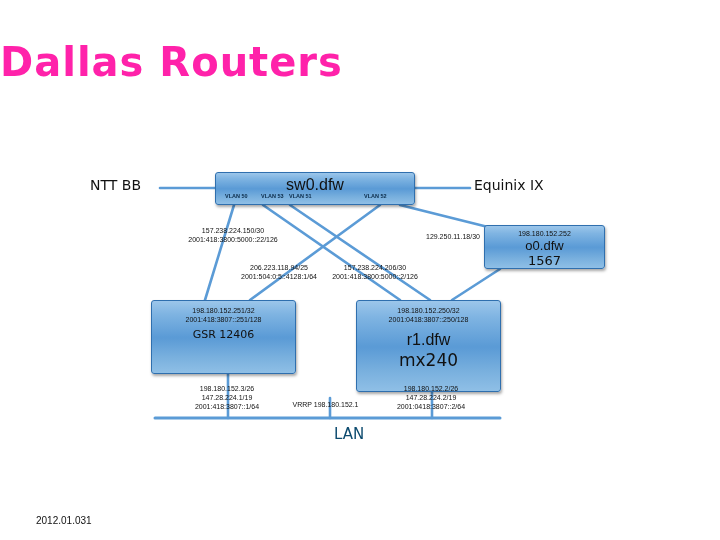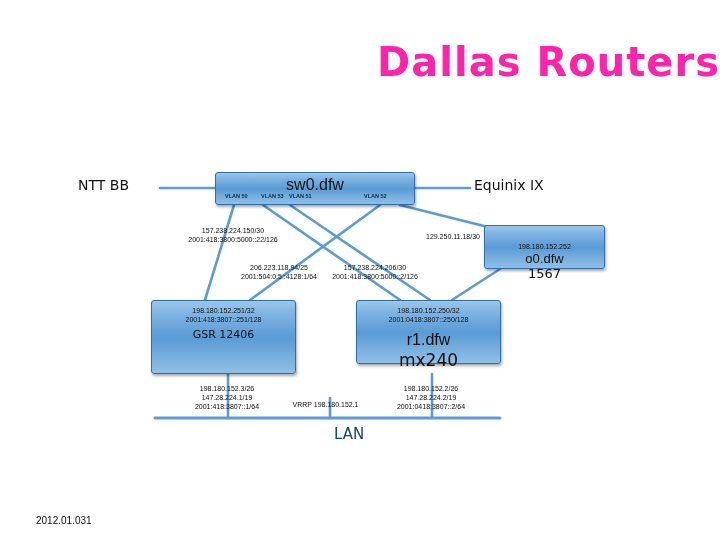--- a/index.html
+++ b/index.html
@@ -21,21 +21,21 @@
     height: 540px;
     background: #ffffff;
   }
 
   
   .slide-title {
     position: absolute;
     left: 0;
     top: 38px;
     width: 720px;
-    text-align: right;
+    text-align: left;
     font-family: "DejaVu Sans", sans-serif;
     font-size: 40px;
     font-weight: bold;
     letter-spacing: 1px;
     color: #ff22aa;
     line-height: 48px;
     white-space: nowrap;
   }
 
   
@@ -112,42 +112,42 @@
     color: #0a2a48;
     white-space: nowrap;
   }
 
   
   #o0 {
     left: 484px;
     top: 225px;
     width: 121px;
     height: 44px;
-    padding-top: 16px;
+    padding-top: 3px;
   }
   #o0 .node-name { font-size: 13px; line-height: 15px; }
   #o0 .node-model { font-size: 13px; line-height: 15px; }
 
   
   #r0 {
     left: 151px;
     top: 300px;
     width: 145px;
     height: 74px;
     padding-top: 5px;
   }
   #r0 .node-name { font-size: 16px; line-height: 20px; margin-top: 6px; }
   #r0 .node-model { font-size: 11px; line-height: 21px; }
 
   
   #r1 {
     left: 356px;
     top: 300px;
     width: 145px;
-    height: 64px;
+    height: 92px;
     padding-top: 5px;
   }
   #r1 .node-name { font-size: 16px; line-height: 20px; margin-top: 6px; }
   #r1 .node-model { font-size: 17px; line-height: 21px; }
 
   
   .edge-label {
     position: absolute;
     font-size: 7px;
     line-height: 9px;
@@ -184,21 +184,21 @@
   }
 
   
   #lbl-ntt   { left: 163px; top: 226px; width: 140px; }
   #lbl-eqix  { left: 229px; top: 263px; width: 100px; }
   #lbl-sw-r1 { left: 315px; top: 263px; width: 120px; }
   #lbl-ntt2  { left: 398px; top: 232px; width: 110px; }
   #lbl-r0lan { left: 162px; top: 384px; width: 130px; }
   #lbl-r1lan { left: 366px; top: 384px; width: 130px; }
   #lbl-vrrp  { left: 268px; top: 400px; width: 115px; }
-  #side-ntt  { left: 78px;  top: 176px; }
+  #side-ntt  { left: 90px;  top: 176px; }
   #side-eqix { left: 474px; top: 176px; }
   #lan-text  { left: 334px; top: 425px; }
 </style>
 </head>
 <body>
 
 <div id="slide">
 
   <div class="slide-title">Dallas Routers</div>
 

